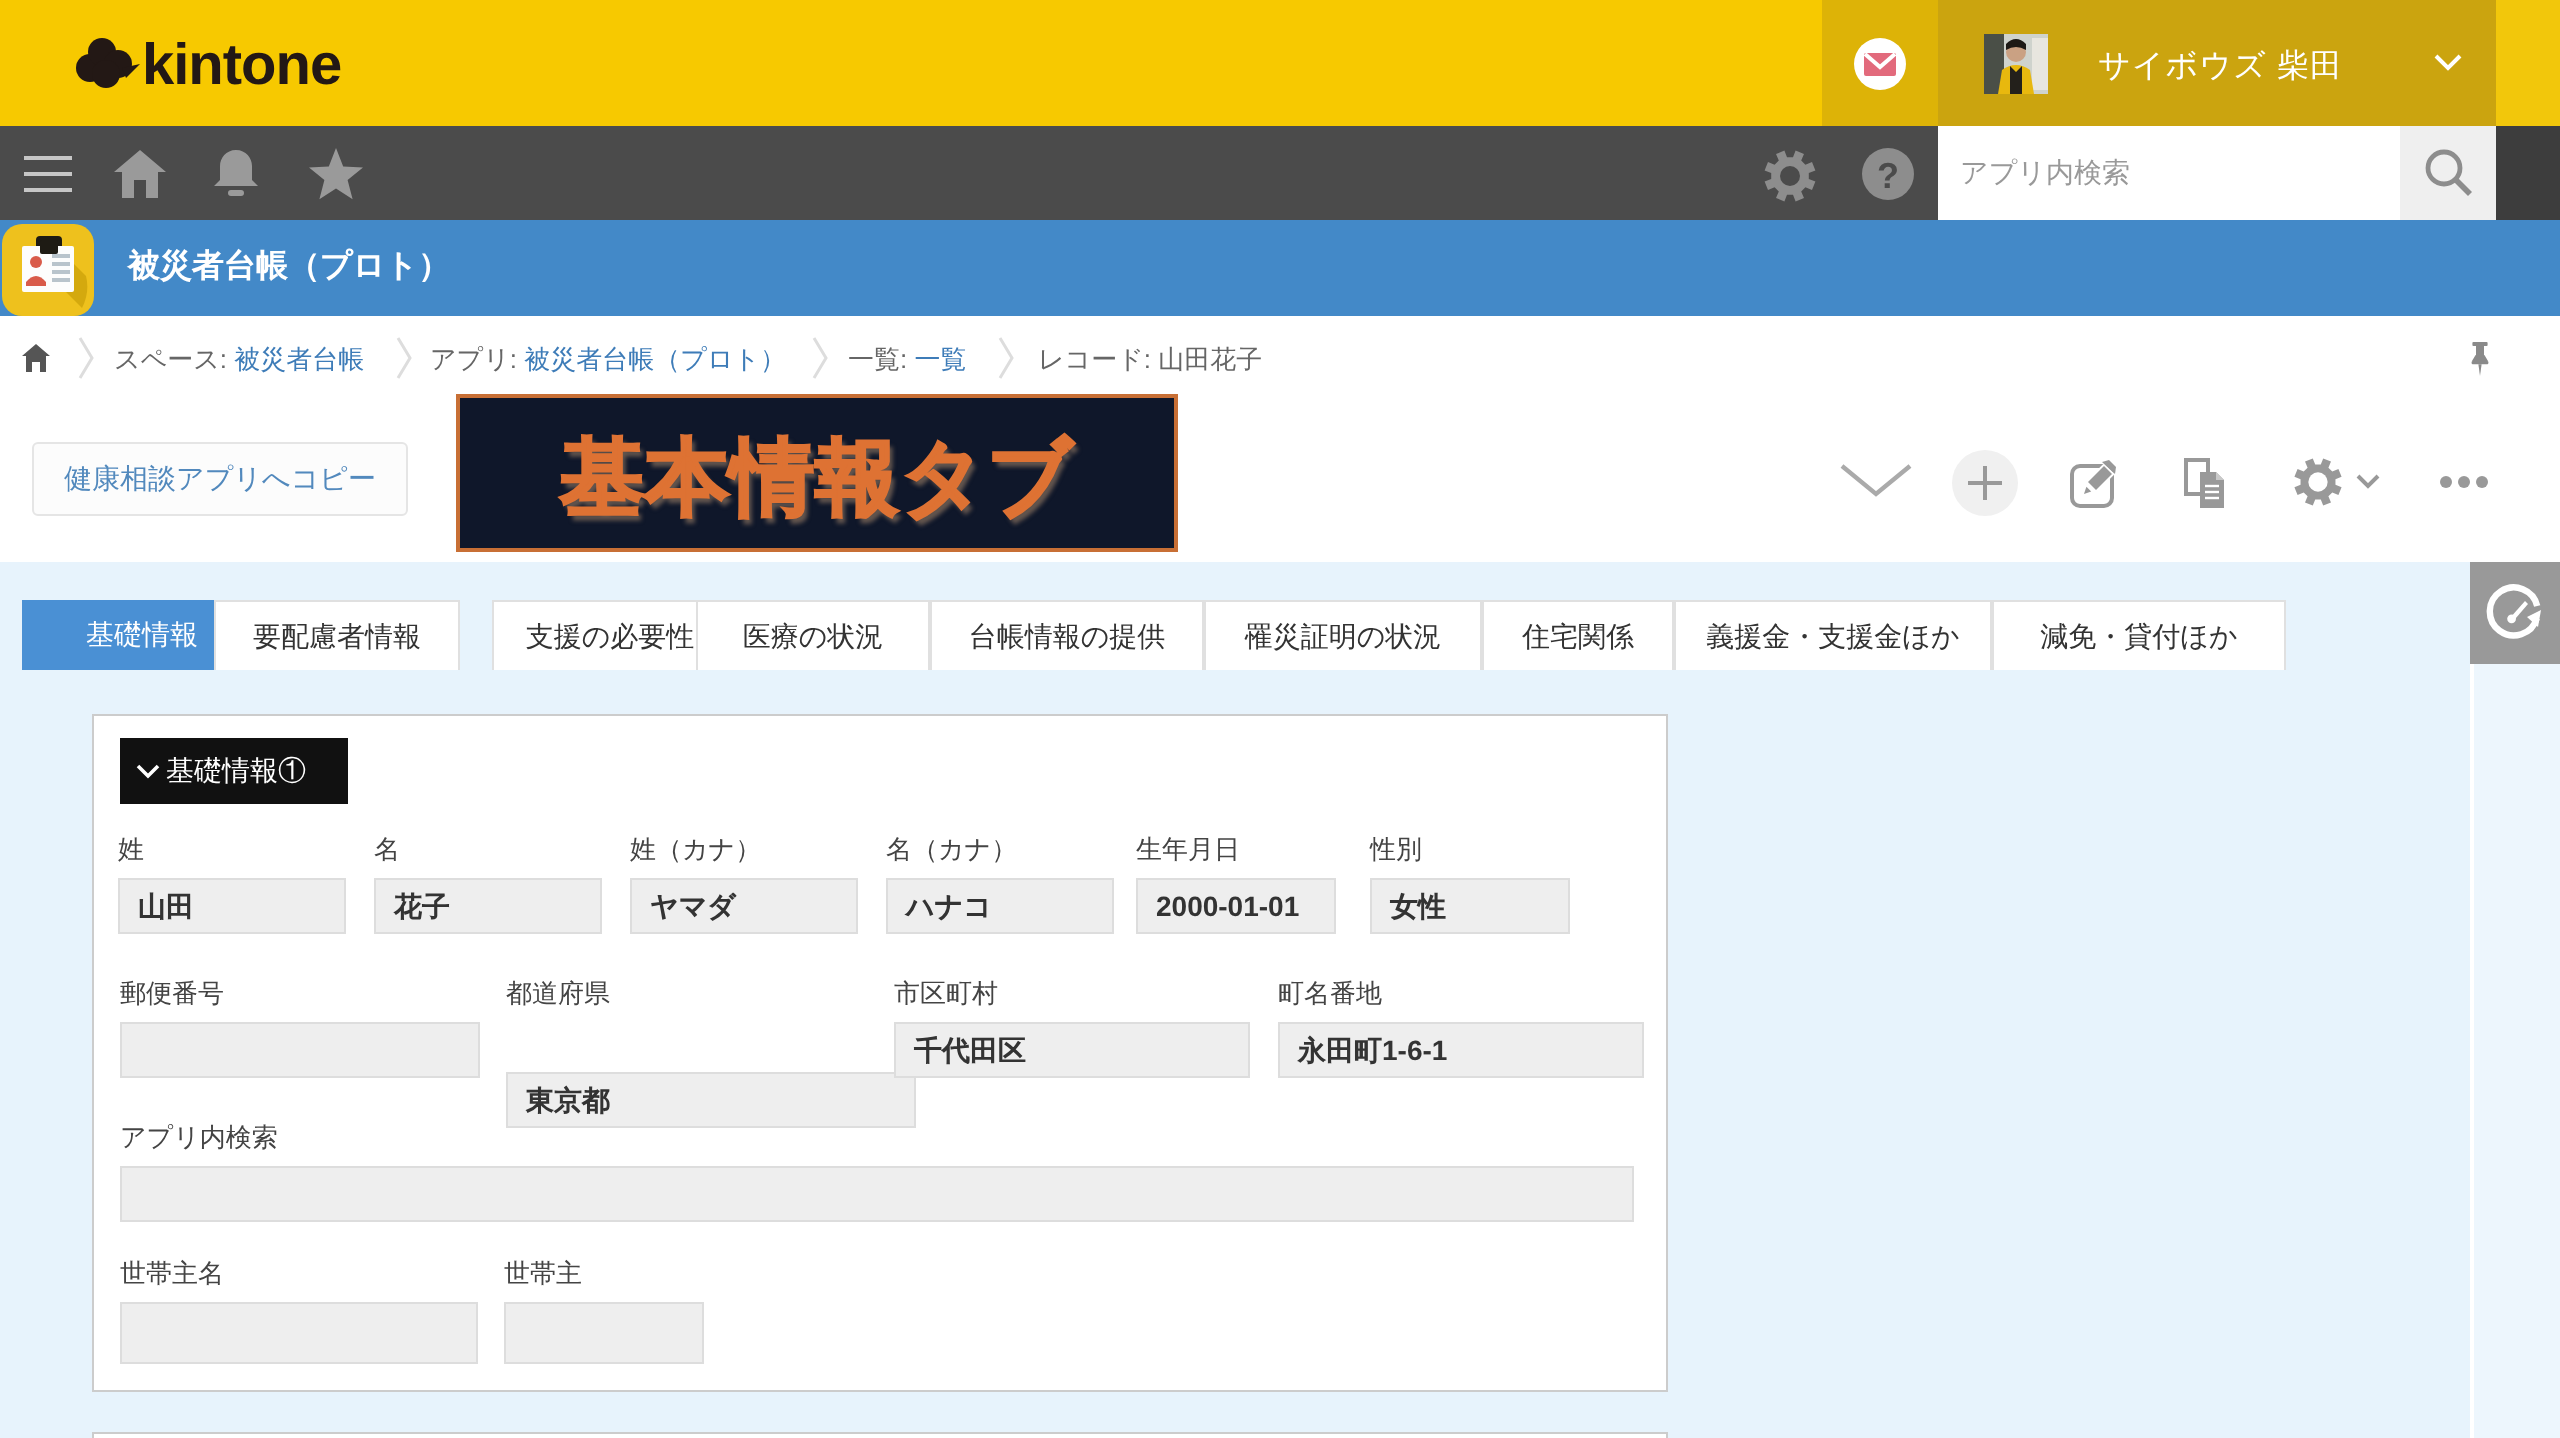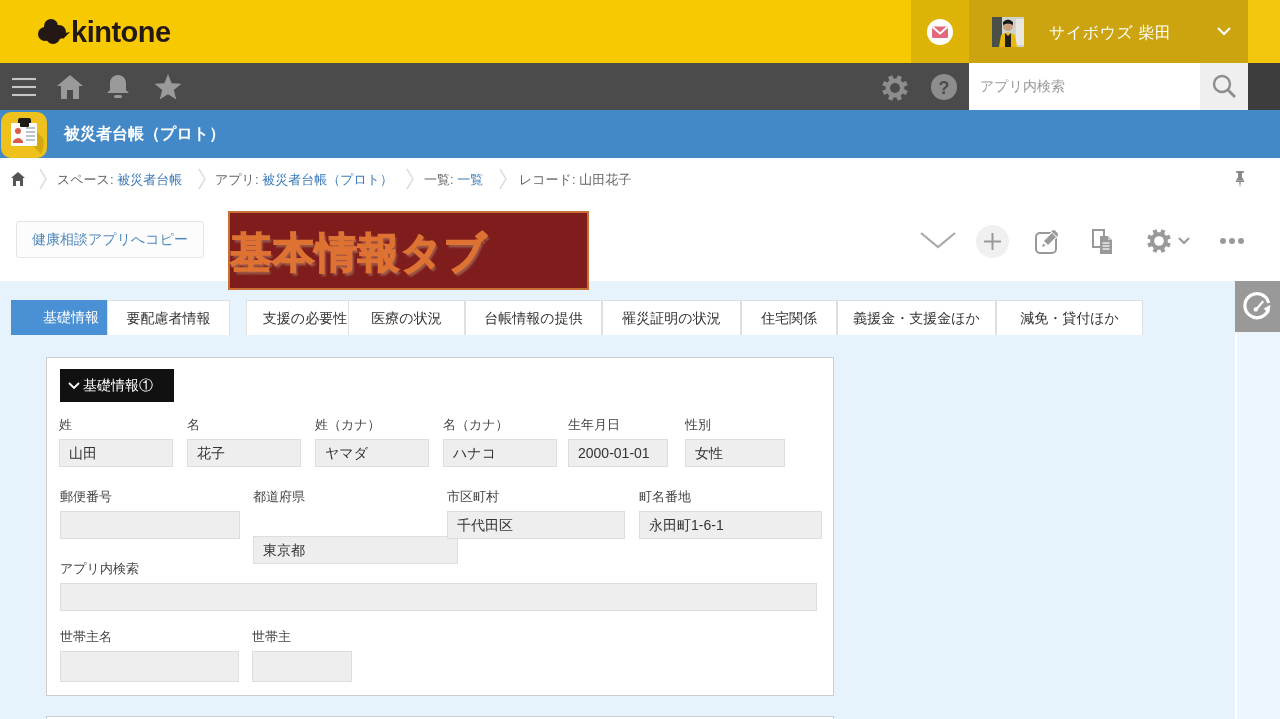--- a/index.html
+++ b/index.html
@@ -5,21 +5,21 @@
   * { margin:0; padding:0; box-sizing:border-box; }
   html,body { width:1280px; height:719px; overflow:hidden; }
   body { font-family:"Liberation Sans",sans-serif; position:relative; background:#fff; }
   .abs { position:absolute; }
   .crumbtxt { position:absolute; top:171px; font-size:13px; color:#666; white-space:nowrap; }
   .crumbtxt .lnk { color:#3e7cb8; }
   .chev { position:absolute; top:167px; }
   .tab { position:absolute; top:300px; height:35px; background:#fff; border:1px solid #e0e0e0; border-bottom:none; font-size:14px; color:#333; text-align:center; line-height:35px; white-space:nowrap; }
   .tab.on { background:#4a90d4; color:#fff; border:none; line-height:35px;padding-left:24px; }
   .flabel { position:absolute; font-size:13px; color:#444; white-space:nowrap; }
-  .finput { position:absolute; height:28px; background:#eee; border:1px solid #ddd; font-size:14px; color:#333; line-height:26px; padding-left:9px; white-space:nowrap; overflow:hidden; }
+  .finput { position:absolute; height:28px; background:#eee; border:1px solid #ddd; font-size:14px; color:#333; line-height:26px; padding-left:9px; white-space:nowrap; overflow:hidden;font-weight:bold; }
 </style>
 </head>
 <body>
 
   <div class="abs" style="left:0;top:0;width:1280px;height:63px;background:#f7c900"></div>
   <div class="abs" style="left:911px;top:0;width:58px;height:63px;background:#ddb307"></div>
   <div class="abs" style="left:969px;top:0;width:279px;height:63px;background:#cba40f"></div>
   <div class="abs" style="left:1248px;top:0;width:32px;height:63px;background:#f2c70b"></div>
   <div class="abs" style="left:0;top:63px;width:1280px;height:47px;background:#4b4b4b"></div>
   <div class="abs" style="left:0;top:110px;width:1280px;height:48px;background:#4389c8"></div>
@@ -171,21 +171,21 @@
     <circle cx="14" cy="14" r="5.2" fill="#fff"></circle>
   </svg>
   <svg class="abs" style="left:1178px;top:237px" width="12" height="8" viewBox="0 0 12 8">
     <path d="M1 1 L6 6 L11 1" fill="none" stroke="#999" stroke-width="2"></path>
   </svg>
   <svg class="abs" style="left:1220px;top:238px" width="24" height="6" viewBox="0 0 24 6">
     <circle cx="3" cy="3" r="3" fill="#999"></circle>
     <circle cx="12" cy="3" r="3" fill="#999"></circle>
     <circle cx="21" cy="3" r="3" fill="#999"></circle>
   </svg>
-  <div class="abs" style="left:228px;top:211px;width:361px;height:79px;background:#7f1d1d;border:2px solid #c86f35;z-index:30;text-align:left">
+  <div class="abs" style="left:228px;top:197px;width:361px;height:79px;background:#0f172a;border:2px solid #c86f35;z-index:30;text-align:center">
     <div style="font-size:42px;font-weight:bold;color:#de7233;letter-spacing:0.5px;line-height:79px;-webkit-text-stroke:1.3px #de7233;text-shadow:2px 3px 2px rgba(185,150,115,.5)">基本情報タブ</div>
   </div>
 
   <div class="abs" style="left:1237px;top:332px;width:43px;height:387px;background:#edf6fd"></div>
   <div class="abs" style="left:1235px;top:332px;width:2px;height:387px;background:#fff"></div>
   <div class="abs" style="left:1235px;top:281px;width:45px;height:51px;background:#999">
     <svg style="position:absolute;left:8px;top:11px" width="28" height="28" viewBox="0 0 28 28">
       <path d="M25.4 17.2 A12 12 0 1 1 25.6 11" fill="none" stroke="#fff" stroke-width="3.2"></path>
       <path d="M27.5 13 L20.5 16.5 L26 21.5 Z" fill="#fff"></path>
       <path d="M12.2 16.8 L19.5 8.5 L21 10 L13.8 18.4 Z" fill="#fff"></path>

